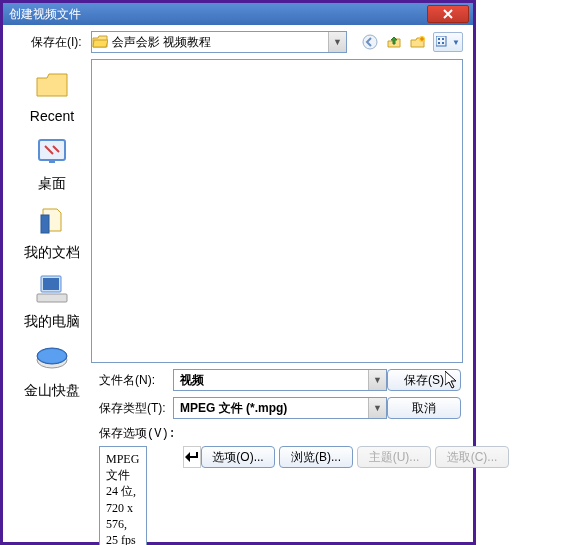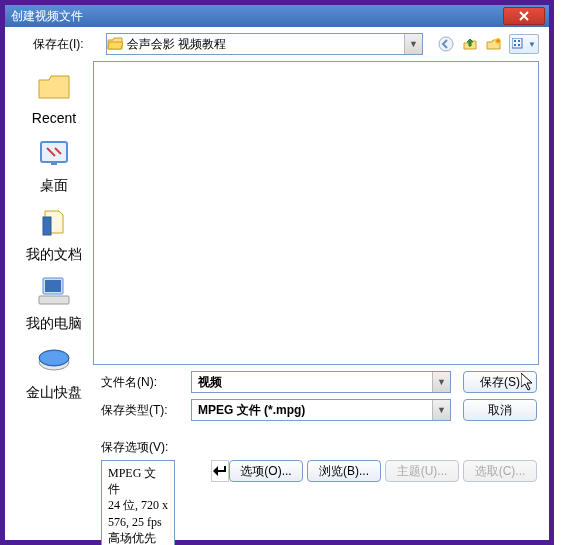--- a/index.html
+++ b/index.html
@@ -1,22 +1,22 @@
 <!DOCTYPE html>
 <html><head>
 <meta charset="utf-8">
 <style>
 * { box-sizing: border-box; margin: 0; padding: 0; }
 body { font-family: "Microsoft YaHei", SimSun, Tahoma, sans-serif; font-size: 12px; background: #fff; }
-.window { width: 554px; height: 545px; border: 5px solid #4c1d95; background: #fff; position: relative; }
+.window { width: 476px; height: 545px; border: 3px solid #4c1d95; background: #fff; position: relative; }
 .titlebar { height: 22px; background: linear-gradient(#5a8fd8, #3b6fb8); color: #fff; display: flex; align-items: center; padding-left: 6px; font-size: 12px; }
 .titlebar .title { flex: 1; }
 .close-btn { width: 42px; height: 18px; background: linear-gradient(#e74c3c, #c0392b); border: 1px solid #a02818; border-radius: 2px; display: flex; align-items: center; justify-content: center; color: #fff; font-weight: bold; margin-right: 4px; cursor: pointer; }
 .toolbar-row { display: flex; align-items: center; padding: 6px 10px 6px 28px; gap: 6px; }
-.toolbar-row label { margin-right: 16px; }
+.toolbar-row label { margin-right: 3px; }
 .folder-dropdown { flex: 1; display: flex; align-items: center; border: 1px solid #7a9cc6; background: #fff; height: 22px; }
 .folder-dropdown .folder-icon { width: 16px; height: 14px; margin-right: 4px; }
 .folder-dropdown .dd-text { flex: 1; font-size: 12px; }
 .dd-arrow { width: 18px; height: 20px; background: linear-gradient(#f0f0f0,#d8d8d8); border-left: 1px solid #bbb; display: flex; align-items: center; justify-content: center; font-size: 9px; color: #555; cursor: pointer; }
 .tb-icons { display: flex; gap: 6px; margin-left: 8px; align-items: center; }
 .tb-icon { width: 18px; height: 18px; display: flex; align-items: center; justify-content: center; cursor: pointer; }
 .views-btn { width: 30px; height: 20px; border: 1px solid #a0b8d8; border-radius: 2px; display: flex; align-items: center; justify-content: center; background: linear-gradient(#f8faff,#e0ecf8); cursor: pointer; }
 .main-area { display: flex; height: 304px; margin: 0 10px; }
 .places-bar { width: 78px; display: flex; flex-direction: column; align-items: center; padding-top: 6px; gap: 2px; }
 .place-item { width: 68px; display: flex; flex-direction: column; align-items: center; padding: 4px 0 6px; cursor: pointer; }
@@ -25,21 +25,21 @@
 .file-list { flex: 1; border: 1px solid #7a9cc6; background: #fff; }
 .bottom { padding: 6px 12px 10px 96px; position: relative; }
 .row { display: flex; align-items: center; margin-bottom: 6px; }
 .row .rlabel { width: 90px; }
 .row .combo { width: 260px; display: flex; border: 1px solid #7a9cc6; background: #fff; height: 22px; }
 .row .combo .ctext { flex: 1; padding-left: 6px; display: flex; align-items: center; font-weight: bold; }
 .row .combo .dd-arrow { width: 18px; }
 .btn { width: 74px; height: 22px; border: 1px solid #7a9cc6; background: linear-gradient(#fefefe,#e8eef8); border-radius: 4px; font-size: 12px; cursor: pointer; display: inline-flex; align-items: center; justify-content: center; }
 .btn.disabled { color: #aaa; cursor: default; border-color: #c0c8d4; background: linear-gradient(#f8f8f8,#efefef); }
 .action-col { margin-left: auto; }
-.options-label { margin-bottom: 4px; margin-top: 18px; }
+.options-label { margin-bottom: 4px; margin-top: 6px; font-family: Liberation Mono, monospace; }
 .options-row { display: flex; align-items: flex-start; }
 .info-box { width: 260px; height: 100px; border: 1px solid #7a9cc6; background: #fff; padding: 4px 6px; font-family: Liberation Serif, serif; font-size: 12px; line-height: 1.35; white-space: pre-line; }
 .back-arrow { width: 22px; height: 22px; border: 1px solid #ccc; background: #fff; display: flex; align-items: center; justify-content: center; margin-left: 36px; cursor: pointer; font-size: 14px; }
 .right-btns { margin-left: auto; display: flex; flex-direction: row; gap: 4px; }
 .cursor { position: absolute; width: 16px; height: 20px; pointer-events: none; }
 </style>
 </head>
 <body>
 
 <div class="window">

